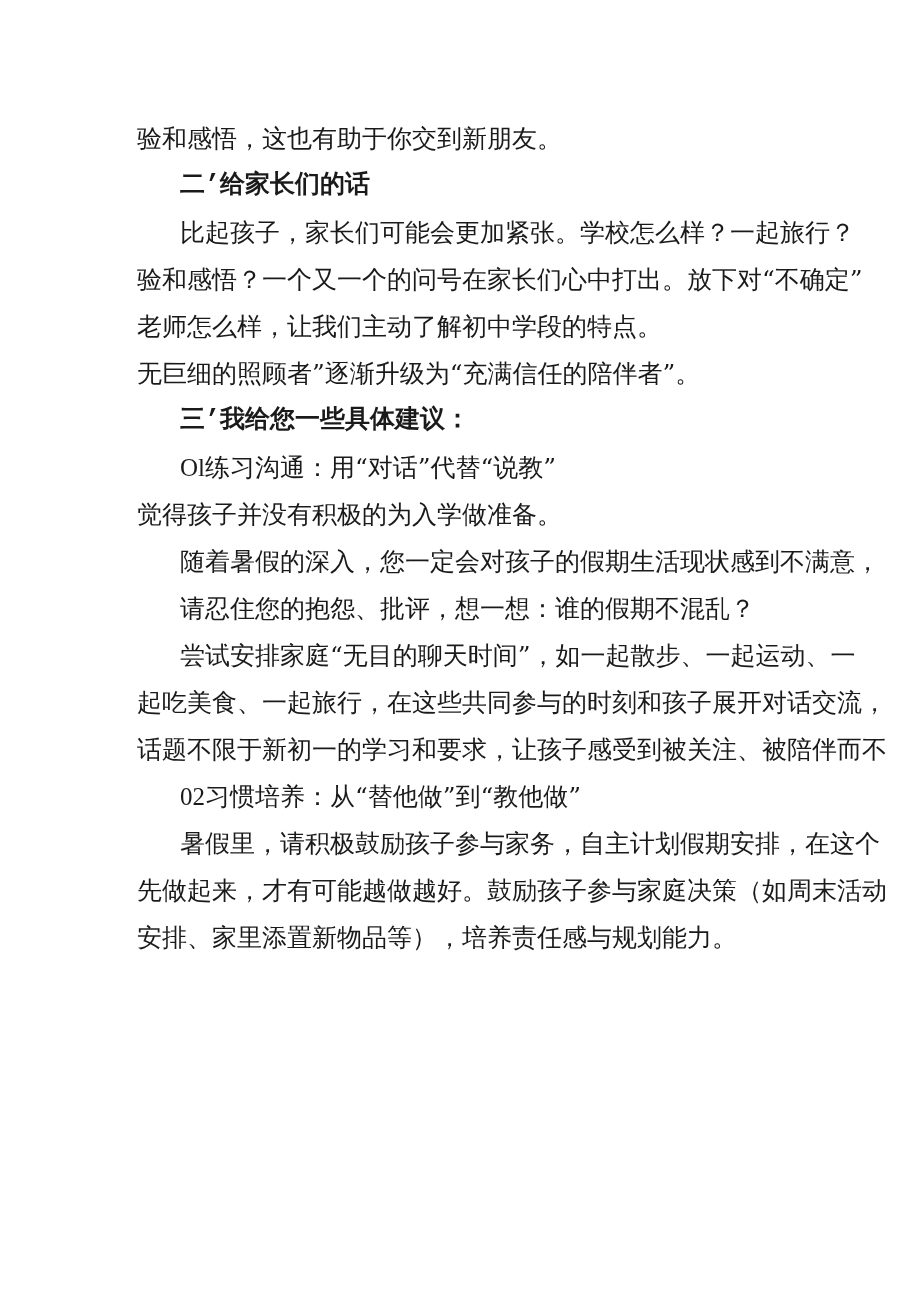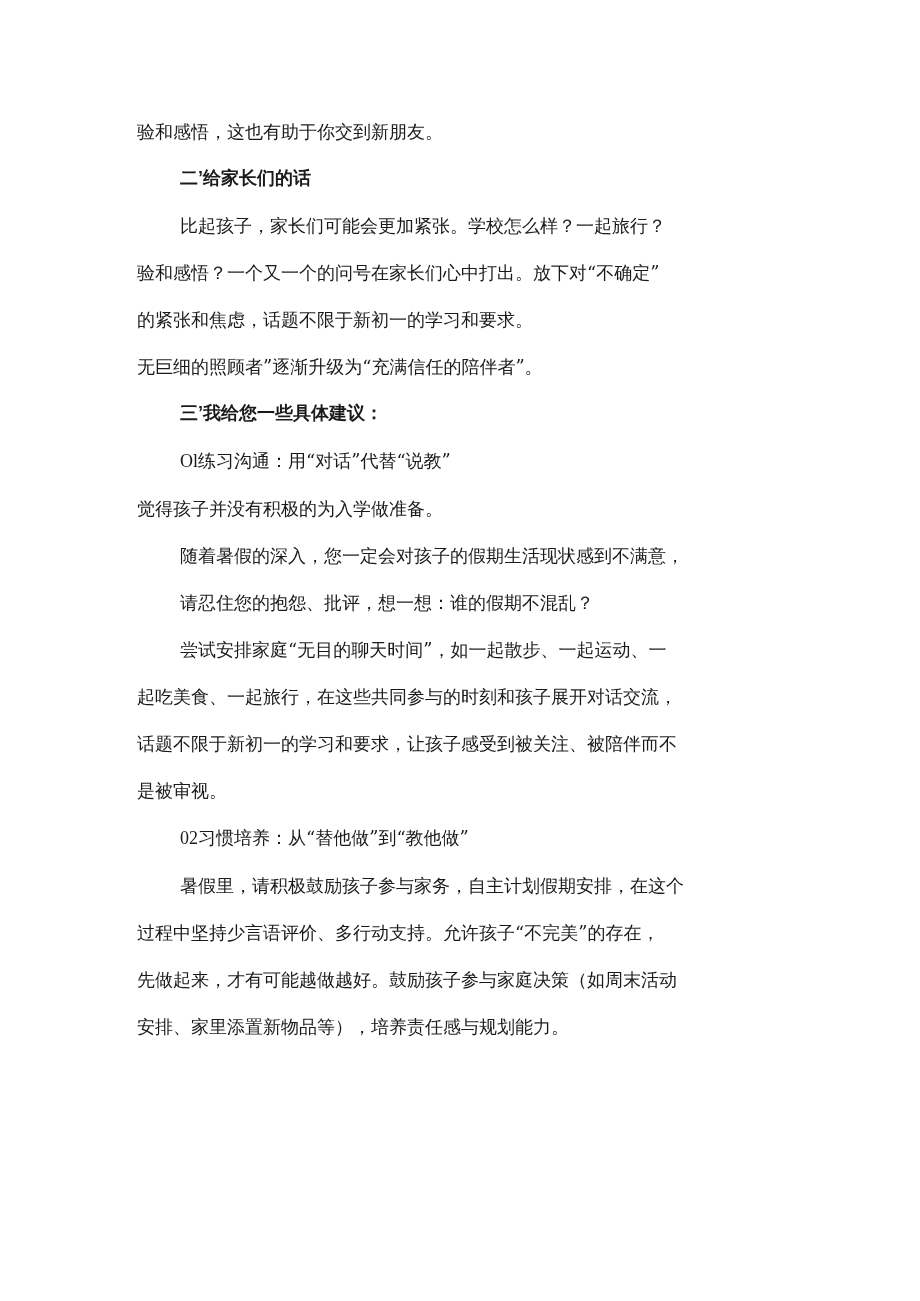--- a/index.html
+++ b/index.html
@@ -1,43 +1,43 @@
 <!DOCTYPE html>
 <html><head>
 <meta charset="utf-8">
 <style>
   html, body { margin: 0; padding: 0; background: #ffffff; }
   body { width: 920px; height: 1301px; position: relative; overflow: hidden; }
   .page {
-    position: absolute; left: 137px; top: 108px; width: 668px;
+    position: absolute; left: 137px; top: 115px; width: 668px;
     font-family: "DejaVu Serif", "Liberation Serif", serif;
-    font-size: 18px; color: #1a1a1a; line-height: 47px;
+    font-size: 25px; color: #1a1a1a; line-height: 47px;
   }
   .p { margin: 0; text-align: justify; text-align-last: left; }
   .indent { text-indent: 43px; }
-  .heading { font-family: Liberation Sans, sans-serif; font-weight: bold; text-indent: 43px; }
+  .heading { font-family: Liberation Mono, monospace; font-weight: bold; text-indent: 43px; }
   .sub { text-indent: 43px; }
   .sub .num { font-family: Liberation Serif, serif; }
   .line { display: block; white-space: nowrap; }
 </style>
 </head>
 <body>
 
 <div class="page">
   <p class="p">
     <span class="line">验和感悟，这也有助于你交到新朋友。</span>
   </p>
 
   <p class="p heading">二’给家长们的话</p>
 
 
   <p class="p">
     <span class="line indent">比起孩子，家长们可能会更加紧张。学校怎么样？一起旅行？</span>
     <span class="line">验和感悟？一个又一个的问号在家长们心中打出。放下对“不确定”</span>
-    <span class="line">的紧张和焦虑，话题不限于新初一的学习和要求。</span>
+    <span class="line">老师怎么样，让我们主动了解初中学段的特点。</span>
   </p>
 
   <p class="p">
     <span class="line">无巨细的照顾者”逐渐升级为“充满信任的陪伴者”。</span>
   </p>
 
   <p class="p heading">三’我给您一些具体建议：</p>
 
   <p class="p sub"><span class="num">Ol</span><span>练习沟通：用“对话”代替“说教”</span></p>
 
@@ -47,24 +47,22 @@
   </p>
 
   <p class="p">
     <span class="line indent">请忍住您的抱怨、批评，想一想：谁的假期不混乱？</span>
   </p>
 
   <p class="p">
     <span class="line indent">尝试安排家庭“无目的聊天时间”，如一起散步、一起运动、一</span>
     <span class="line">起吃美食、一起旅行，在这些共同参与的时刻和孩子展开对话交流，</span>
     <span class="line">话题不限于新初一的学习和要求，让孩子感受到被关注、被陪伴而不</span>
-    <span class="line">是被审视。</span>
   </p>
 
   <p class="p sub"><span class="num">02</span><span>习惯培养：从“替他做”到“教他做”</span></p>
 
   <p class="p">
     <span class="line indent">暑假里，请积极鼓励孩子参与家务，自主计划假期安排，在这个</span>
-    <span class="line">过程中坚持少言语评价、多行动支持。允许孩子“不完美”的存在，</span>
     <span class="line">先做起来，才有可能越做越好。鼓励孩子参与家庭决策（如周末活动</span>
     <span class="line">安排、家里添置新物品等），培养责任感与规划能力。</span>
   </p>
 </div>
 
 </body></html>

